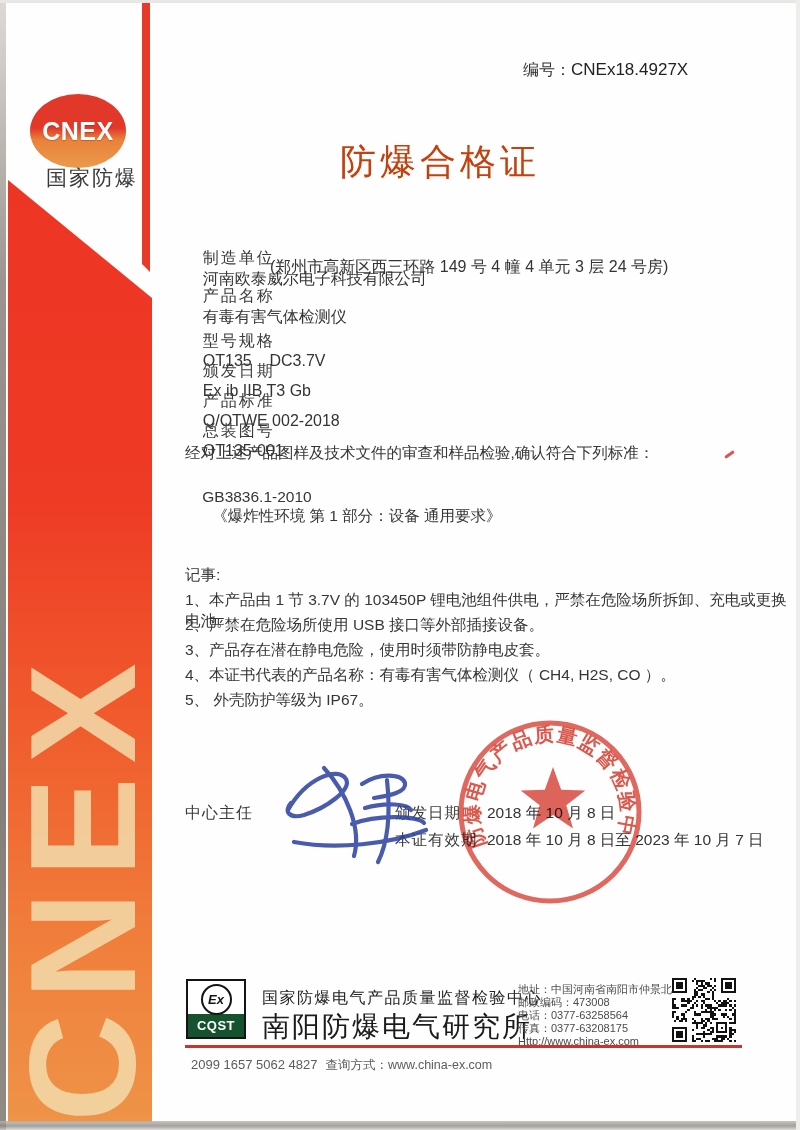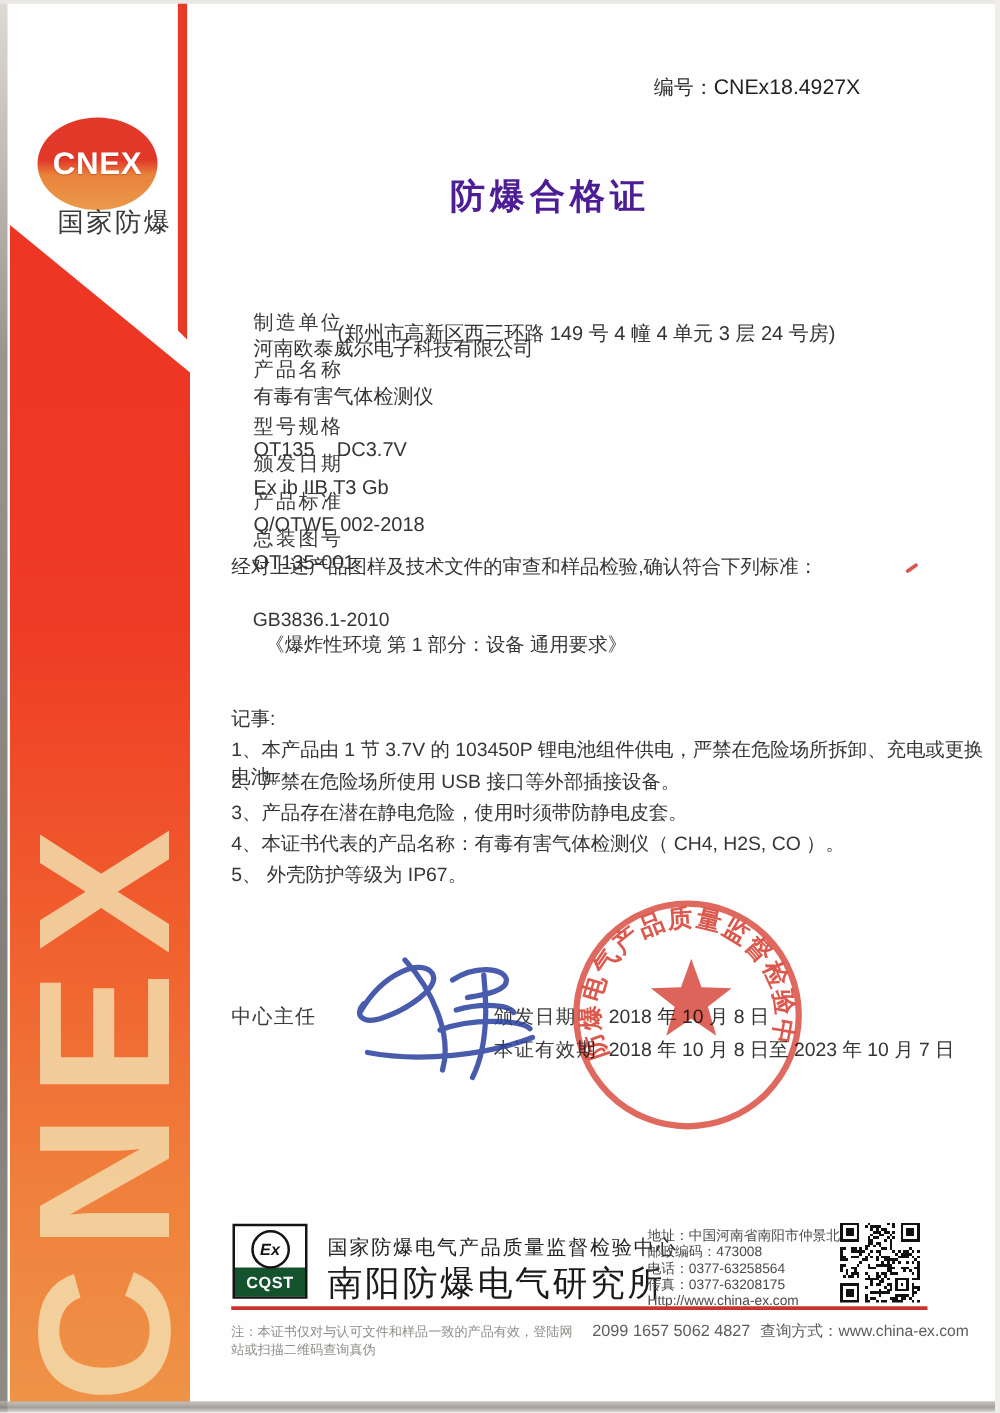--- a/index.html
+++ b/index.html
@@ -29,21 +29,21 @@
     clip-path:polygon(0 0,100% 118px,100% 100%,0 100%);}
   .banner-text-wrap{position:absolute;left:8px;top:570px;width:144px;height:552px;overflow:hidden;}
   .banner-text-wrap span{position:absolute;top:0;left:0;width:552px;height:144px;line-height:150px;
     transform:rotate(-90deg) translateX(-552px);transform-origin:top left;
     font-size:150px;font-weight:700;letter-spacing:14px;color:#f3d9a8;opacity:.88;white-space:nowrap;}
 
   
   .cert-number{position:absolute;left:523px;top:60px;font-size:16px;color:#2f2f2f;}
   .cert-number b{font-weight:400;font-size:17px;color:#222;}
   .cert-title{position:absolute;left:160px;top:138px;width:560px;text-align:center;
-    font-size:28px;font-weight:700;letter-spacing:4px;color:#4c1d95;}
+    font-size:36px;font-weight:400;letter-spacing:4px;color:#c2410c;}
 
   
   .frow{position:absolute;left:185px;font-size:16px;color:#3b3b3b;white-space:pre-wrap;}
   .frow .lab{display:inline-block;width:85px;letter-spacing:2px;color:#3b3b3b;}
   .frow .val{color:#343434;}
   .addr2{position:absolute;left:270px;font-size:16px;color:#343434;}
 
   
   .para{position:absolute;left:185px;font-size:15.5px;color:#363636;white-space:pre-wrap;}
   .std .code{display:inline-block;min-width:128px;}
@@ -440,21 +440,20 @@
           <rect x="21" y="28" width="1" height="1"></rect>
           <rect x="22" y="28" width="1" height="1"></rect>
           <rect x="26" y="28" width="1" height="1"></rect>
           <rect x="28" y="28" width="1" height="1"></rect>
         </g>
     </svg>
   </div>
 
   <div class="red-rule"></div>
   <div class="note-row">
-    <span class="note-txt">注：本证书仅对与认可文件和样品一致的产品有效，登陆网站或扫描二维码查询真伪</span>
     <span class="verify-code">2099 1657 5062 4827</span>
     <span class="verify-method">查询方式：www.china-ex.com</span>
   </div>
 
   <div class="edge-left"></div>
   <div class="edge-bottom"></div>
   <div class="edge-top"></div>
   <div class="edge-right"></div>
 </div>
 

